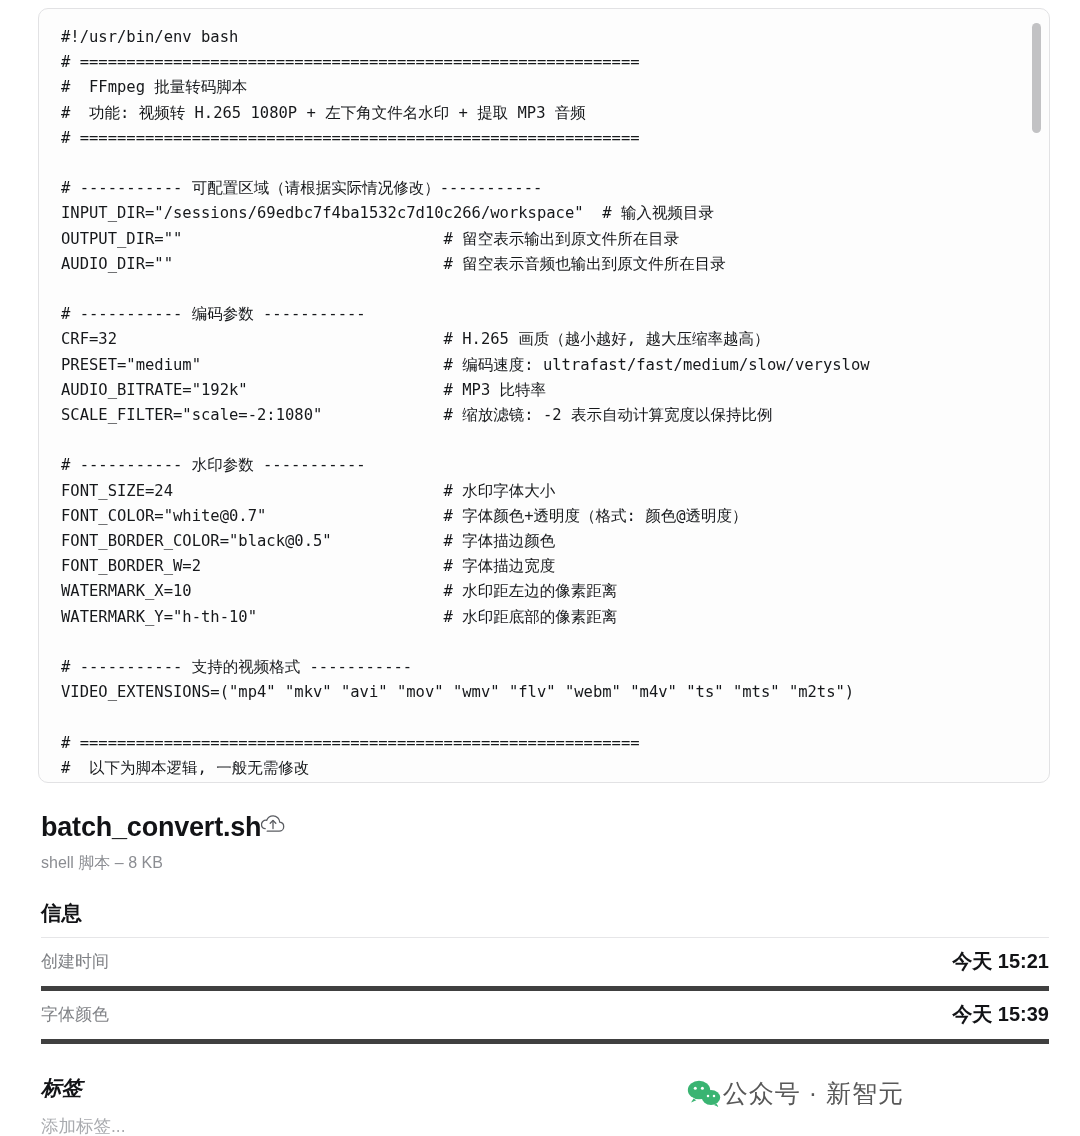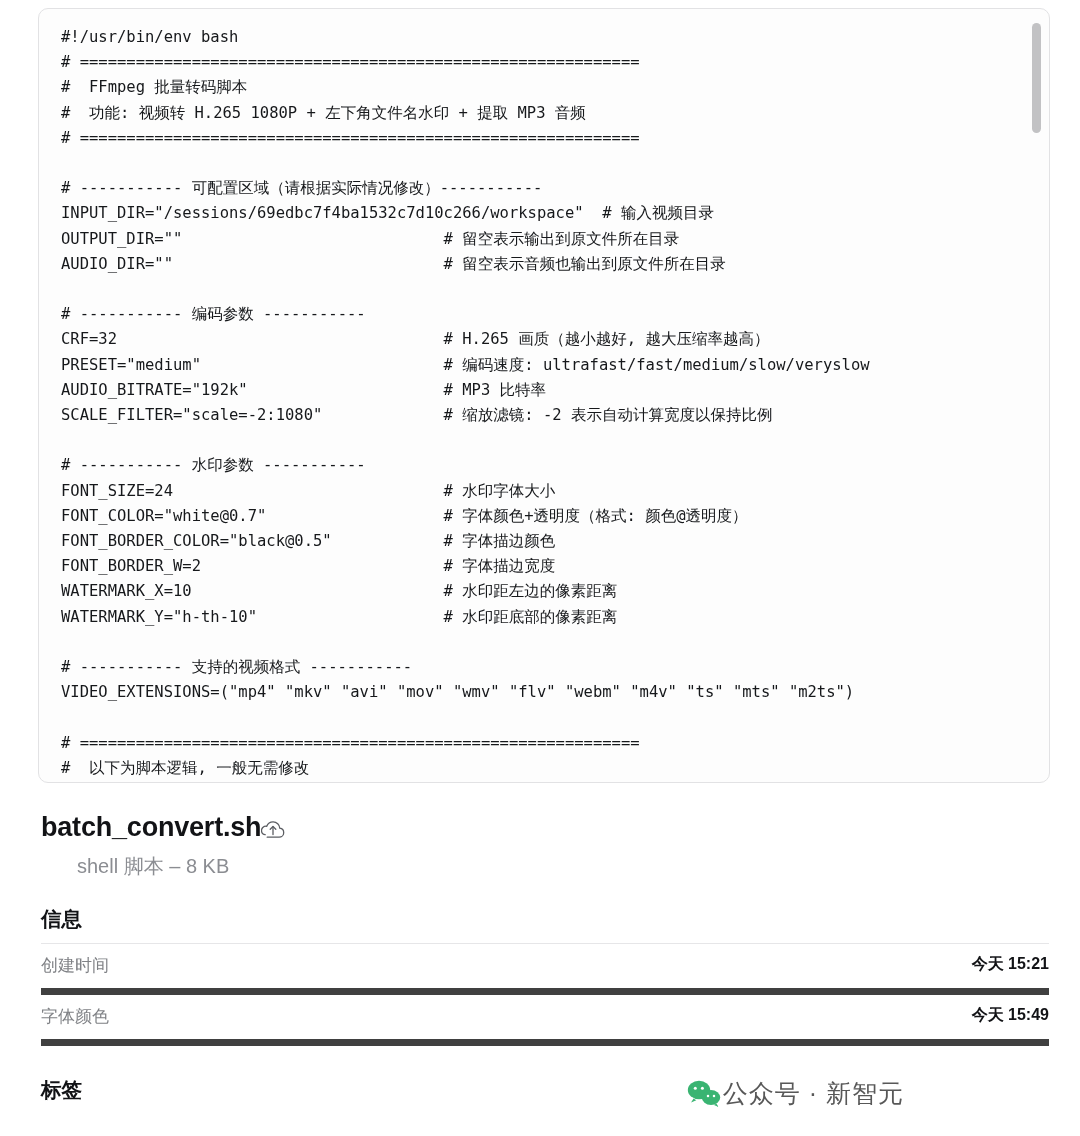--- a/index.html
+++ b/index.html
@@ -65,71 +65,70 @@
 
   
   .details {
     position: absolute;
     left: 41px;
     top: 812px;
     width: 1008px;
   }
   .file-title-row {
     display: flex;
-    align-items: center;
+    align-items: flex-start;
   }
   .file-title {
     font-size: 27px;
     font-weight: bold;
     color: #121316;
     letter-spacing: -0.2px;
   }
   .cloud-icon {
     width: 24px;
     height: 19px;
     display: inline-block;
     position: relative;
     top: 2px;
   }
   .file-sub {
     margin-top: 10px;
-    font-size: 20px;
+    font-size: 16px;
     color: #8b8d92;
-    margin-left: 36px;
   }
 
   .section-title {
     font-size: 20.5px;
     font-weight: bold;
     color: #121316;
     margin-top: 25px;
   }
 
   .info-rows {
     margin-top: 10px;
   }
   .info-row {
     display: flex;
     justify-content: space-between;
-    align-items: flex-start;
+    align-items: center;
     padding: 10px 0 11px 0;
-    border-bottom: 7px solid #404040;
+    border-bottom: 5px solid #404040;
   }
   .info-row:first-child { border-top: 1px solid #e6e6e8; }
   .info-label {
     font-size: 17px;
     color: #7f8185;
   }
   .info-value {
-    font-size: 16px;
+    font-size: 20px;
     color: #121316;
     font-weight: bold;
   }
 
-  .tags-title { margin-top: 30px; }
+  .tags-title { margin-top: 30px; font-style: italic; }
   .tag-input {
     margin-top: 14px;
     border: none;
     outline: none;
     background: transparent;
     font-size: 17.5px;
     color: #9b9da1;
     font-family: "Liberation Sans", sans-serif;
     width: 400px;
     padding: 0;
@@ -214,26 +213,27 @@
 
     <div class="section-title">信息</div>
 
     <div class="info-rows">
       <div class="info-row">
         <span class="info-label">创建时间</span>
         <span class="info-value">今天 15:21</span>
       </div>
       <div class="info-row">
         <span class="info-label">字体颜色</span>
-        <span class="info-value">今天 15:49</span>
+        <span class="info-value">今天 15:39</span>
       </div>
     </div>
 
     <div class="section-title tags-title">标签</div>
 
+    <input class="tag-input" type="text" placeholder="添加标签..." style="">
   </div>
 
   <div class="watermark">
     <span class="wm-logo">
       <svg viewBox="0 0 34 29" width="34" height="29" xmlns="http://www.w3.org/2000/svg">
         <ellipse cx="12" cy="11" rx="11.2" ry="9.2" fill="#2aae67"></ellipse>
         <path d="M6.5 19.5l-2.4 4.1 5.2-2.3z" fill="#2aae67"></path>
         <circle cx="8.3" cy="9.2" r="1.5" fill="#ffffff"></circle>
         <circle cx="15.4" cy="9.2" r="1.5" fill="#ffffff"></circle>
         <ellipse cx="24" cy="18.5" rx="9.2" ry="7.6" fill="#2aae67"></ellipse>

